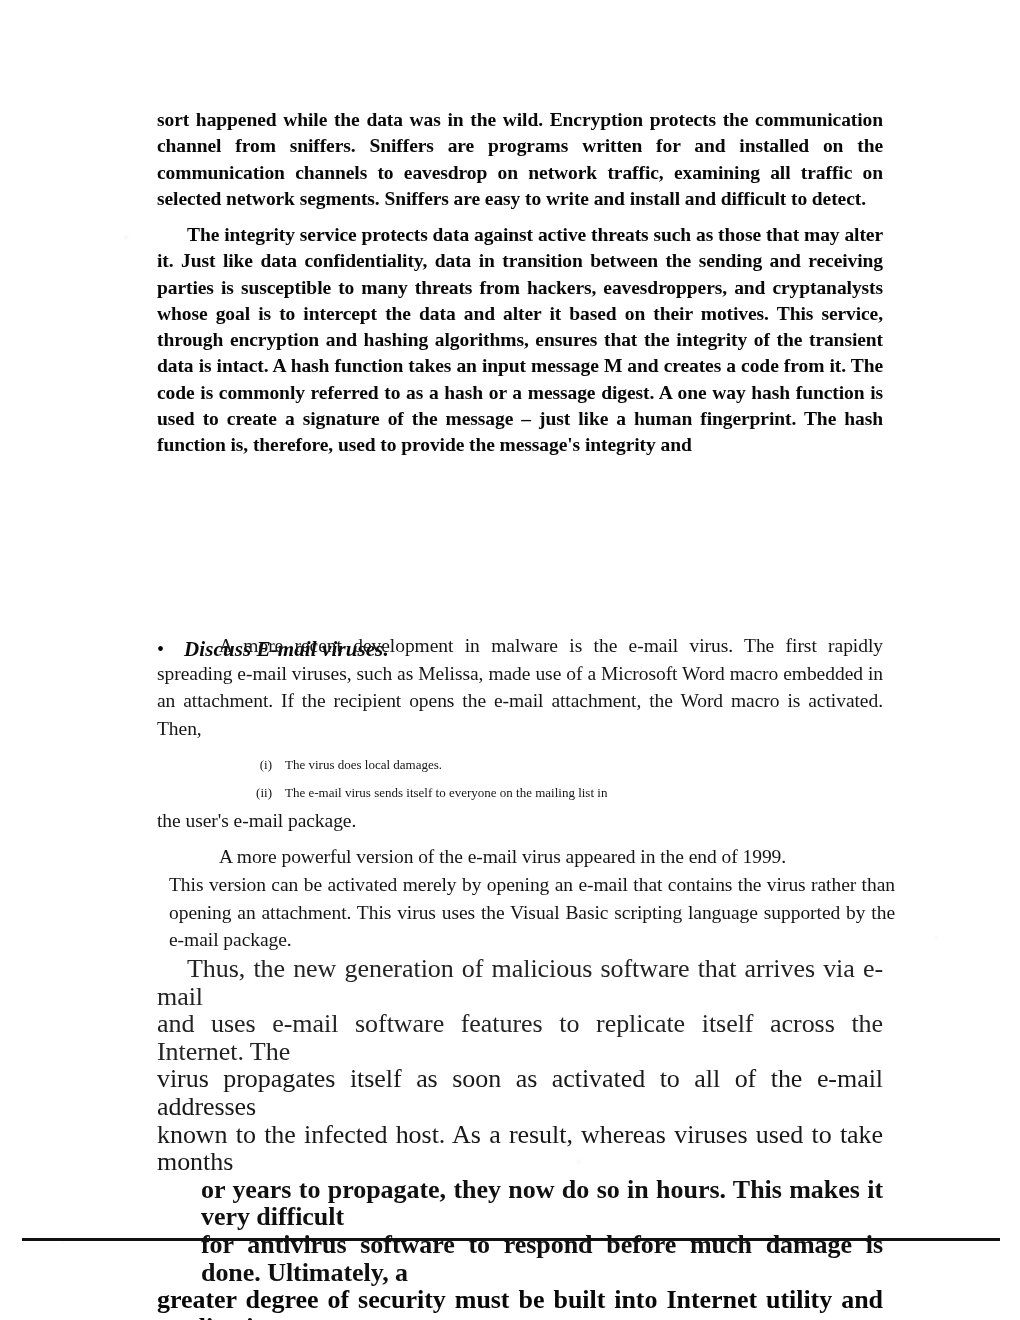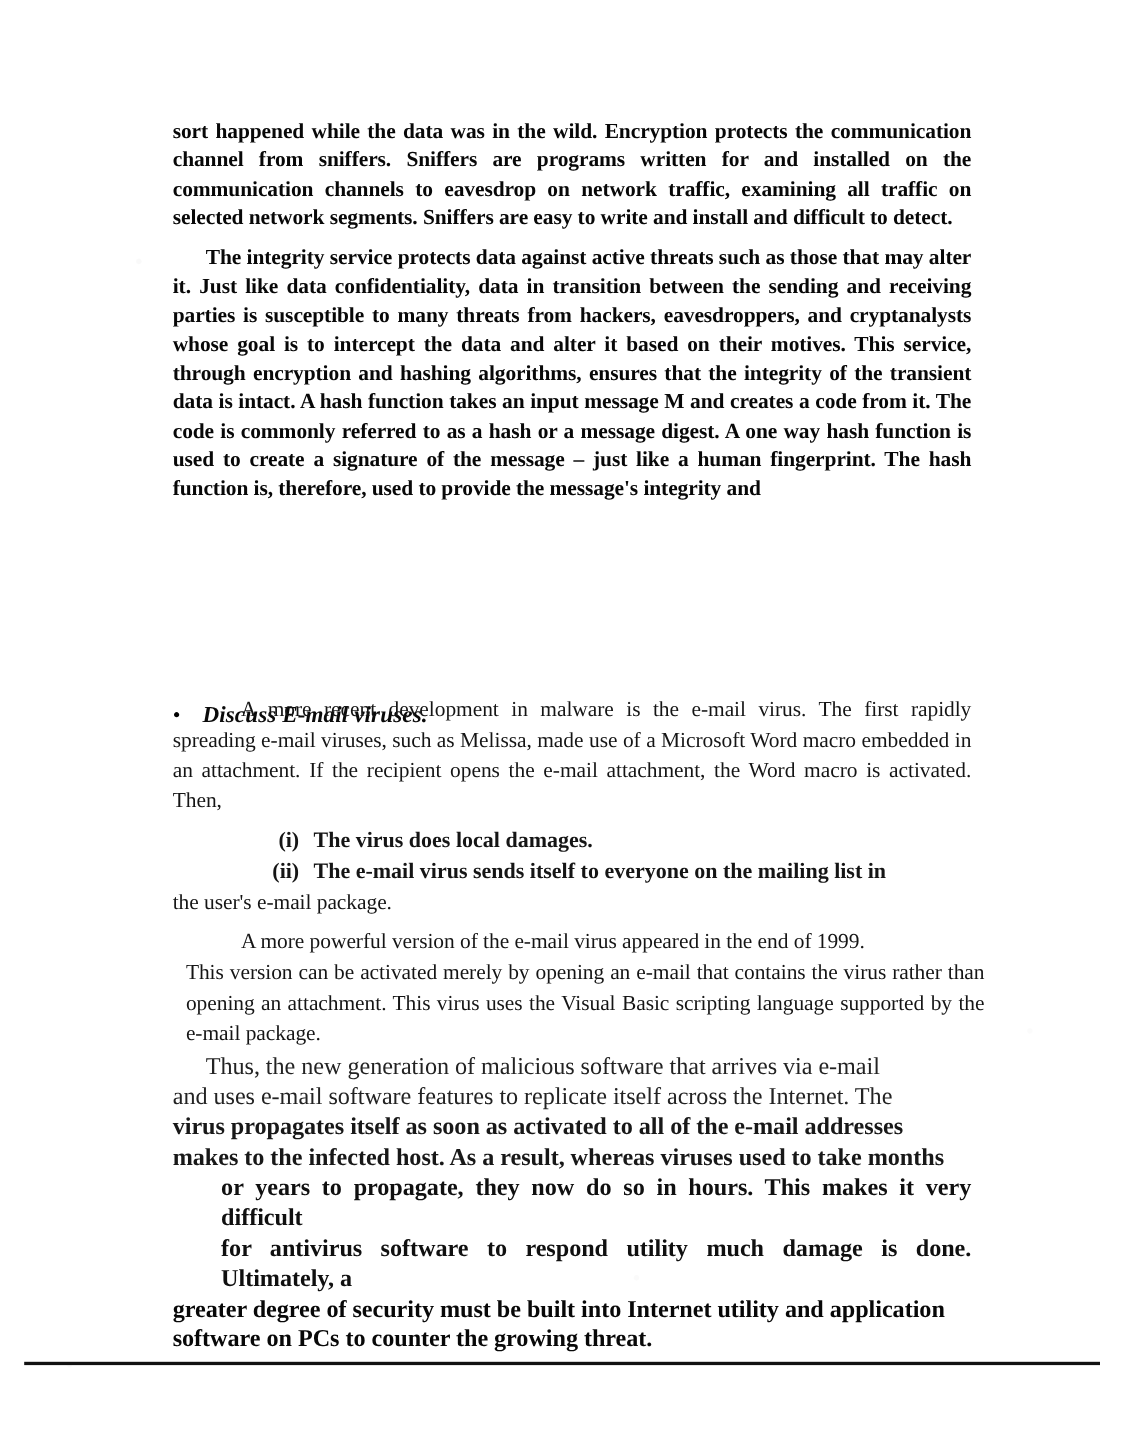--- a/index.html
+++ b/index.html
@@ -96,44 +96,44 @@
     color: #151515;
     letter-spacing: -0.05px;
   }
   .sec-regular p.indent { text-indent: 62px; }
 
   
   .roman-row {
     position: absolute;
     left: 157px;
     width: 726px;
-    font-size: 20px;
+    font-size: 13px;
     line-height: 27.5px;
-    font-weight: 700;
+    font-weight: 400;
     color: #151515;
   }
   .roman-row .num {
     display: inline-block;
     width: 128px;
     text-align: right;
     padding-right: 13px;
     box-sizing: border-box;
   }
 
   
   .sec-fade p {
-    font-size: 22px;
+    font-size: 26px;
     line-height: 27.6px;
     color: #1a1a1a;
     font-weight: 400;
     letter-spacing: -0.05px;
   }
   .sec-fade p.indent { text-indent: 30px; }
   .sec-fade p.w1 { color: #232323; font-weight: 400; }
-  .sec-fade p.w2 { color: #181818; font-weight: 700; }
+  .sec-fade p.w2 { color: #181818; font-weight: 400; }
   .sec-fade p.w3 { color: #101010; font-weight: 600; margin-left: 44px; }
   .sec-fade p.w4 { color: #080808; font-weight: 700; }
 
   .rule {
     position: absolute;
     left: 22px;
     top: 1238px;
     width: 978px;
     height: 3px;
     background: #111111;
@@ -179,22 +179,22 @@
   </div>
 
   <div class="textblock sec-regular" style="top:871px;margin-left:12px;">
     <p>This version can be activated merely by opening an e-mail that contains the virus rather than opening an attachment. This virus uses the Visual Basic scripting language supported by the e-mail package.</p>
   </div>
 
   <div class="textblock sec-fade" style="top:955px;">
     <p class="indent w1">Thus, the new generation of malicious software that arrives via e-mail</p>
     <p class="w1">and uses e-mail software features to replicate itself across the Internet. The</p>
     <p class="w2">virus propagates itself as soon as  activated to all of the e-mail addresses</p>
-    <p class="w2">makes to the infected host. As a result, whereas viruses used to take months</p>
+    <p class="w2">known to the infected host. As a result, whereas viruses used to take months</p>
     <p class="w3">or years to propagate, they now do so in hours. This makes it very difficult</p>
-    <p class="w3">for antivirus software to respond utility much damage is done. Ultimately, a</p>
+    <p class="w3">for antivirus software to respond before much damage is done. Ultimately, a</p>
     <p class="w4">greater degree of security must be built into Internet utility and application</p>
     <p class="w4">software on PCs to counter the growing threat.</p>
   </div>
 
   <div class="rule"></div>
 
 </div>
 
 </body></html>

